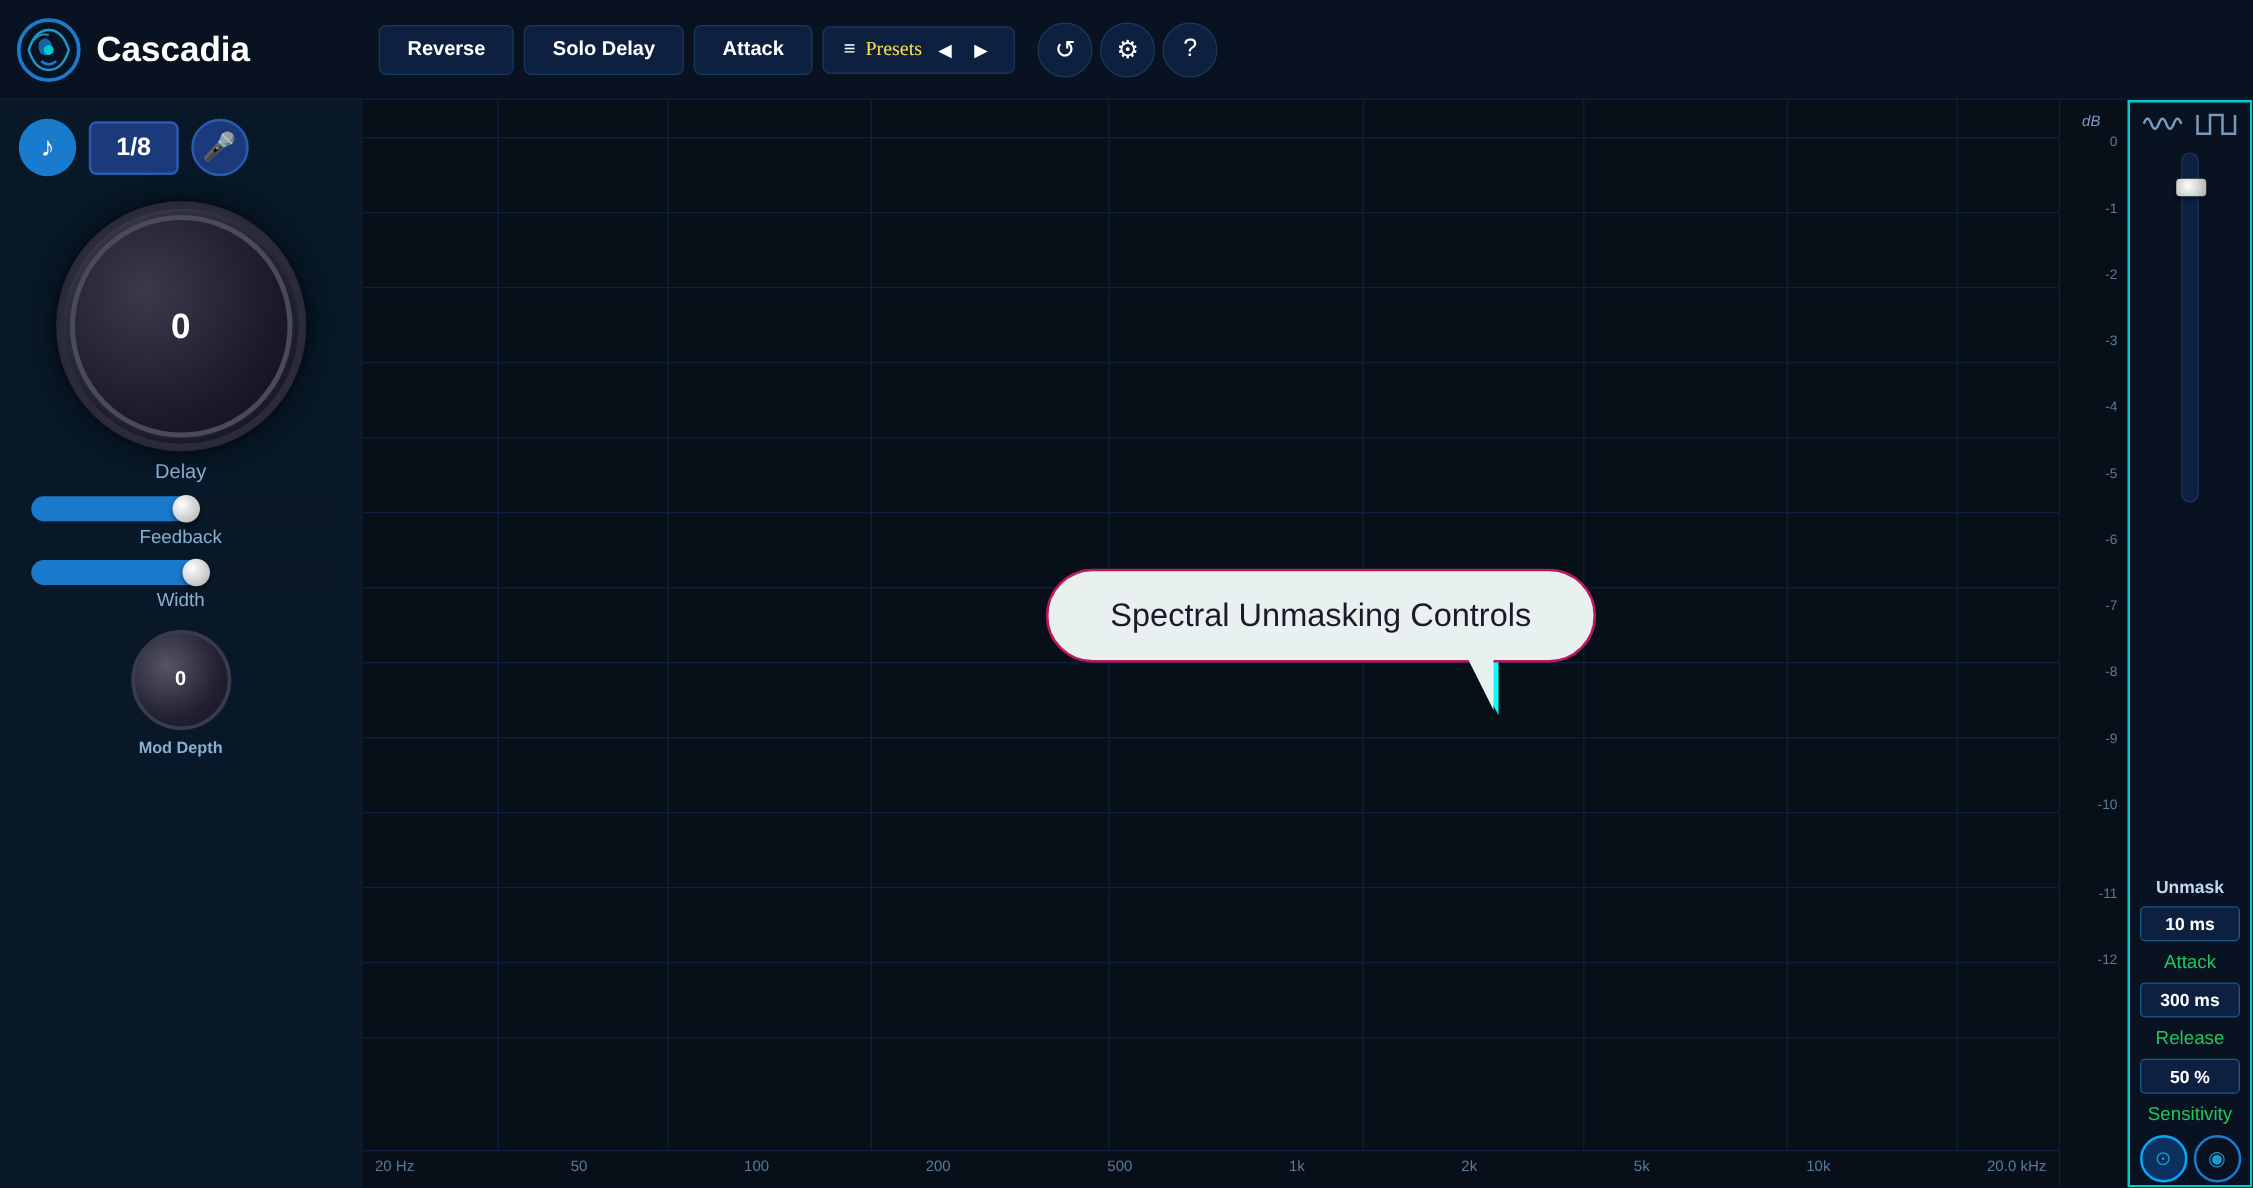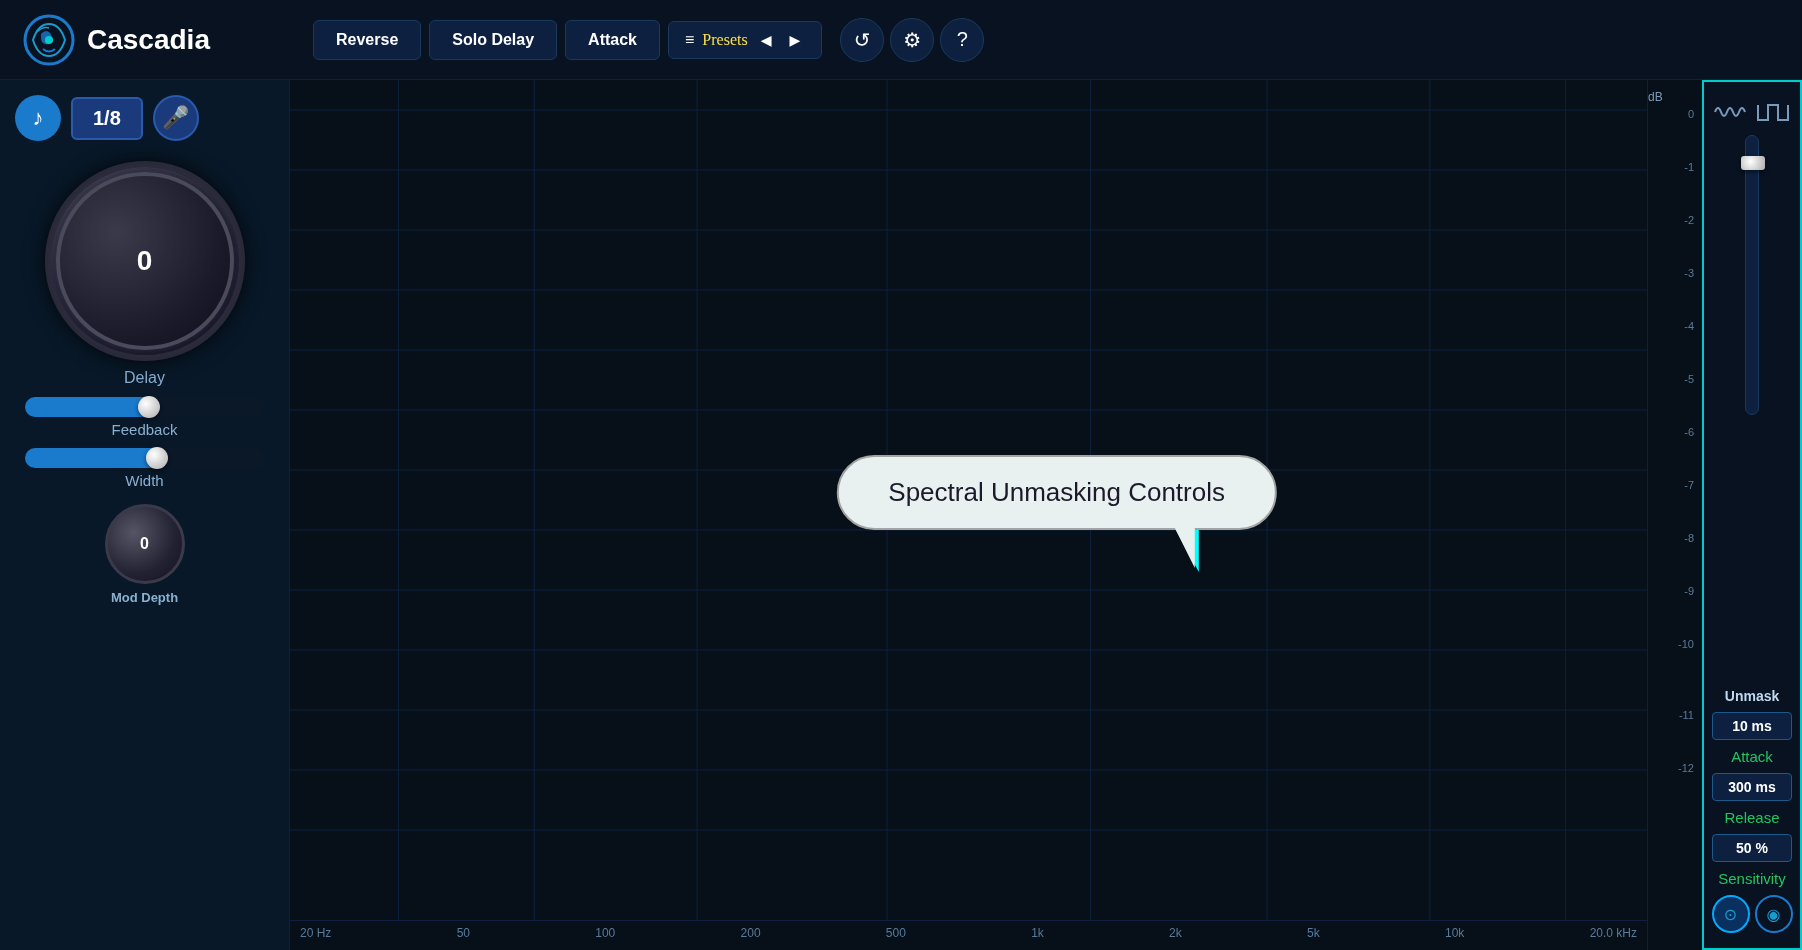--- a/index.html
+++ b/index.html
@@ -18,21 +18,21 @@
       background: #081220;
       display: flex;
       flex-direction: column;
     }
 
     
     .header {
       display: flex;
       align-items: center;
       background: #081220;
-      padding: 10px 23px;
+      padding: 10px 13px;
       height: 80px;
       border-bottom: 1px solid #0d2040;
     }
 
     .logo-area {
       display: flex;
       align-items: center;
       width: 290px;
       gap: 12px;
     }
@@ -312,21 +312,21 @@
 
     .speech-bubble {
       position: absolute;
       top: 50%;
       left: 50%;
       transform: translate(-30%, -60%);
     }
 
     .bubble-body {
       background: #e8f0f0;
-      border: 2px solid #a3a3a3;
+      border: 2px solid #be185d;
       border-radius: 50px;
       padding: 20px 50px;
       position: relative;
     }
 
     .bubble-tail {
       position: absolute;
       bottom: -40px;
       right: 80px;
       width: 0;
@@ -393,34 +393,35 @@
       font-size: 11px;
       color: #5a7a9a;
       text-align: right;
       padding-right: 8px;
       line-height: 1;
     }
 
     .db-unit {
       font-size: 12px;
       color: #7a9aba;
-      text-align: left;
+      text-align: center;
       padding-right: 4px;
       margin-bottom: 5px;
+      font-style: italic;
     }
 
     
     .right-sidebar {
       width: 100px;
       background: #081220;
       border: 2px solid #00cccc;
       display: flex;
       flex-direction: column;
       align-items: center;
-      padding: 15px 5px;
+      padding: 2px 5px;
       gap: 8px;
     }
 
     .fader-area {
       display: flex;
       flex-direction: column;
       align-items: center;
       flex: 1;
       gap: 5px;
     }

